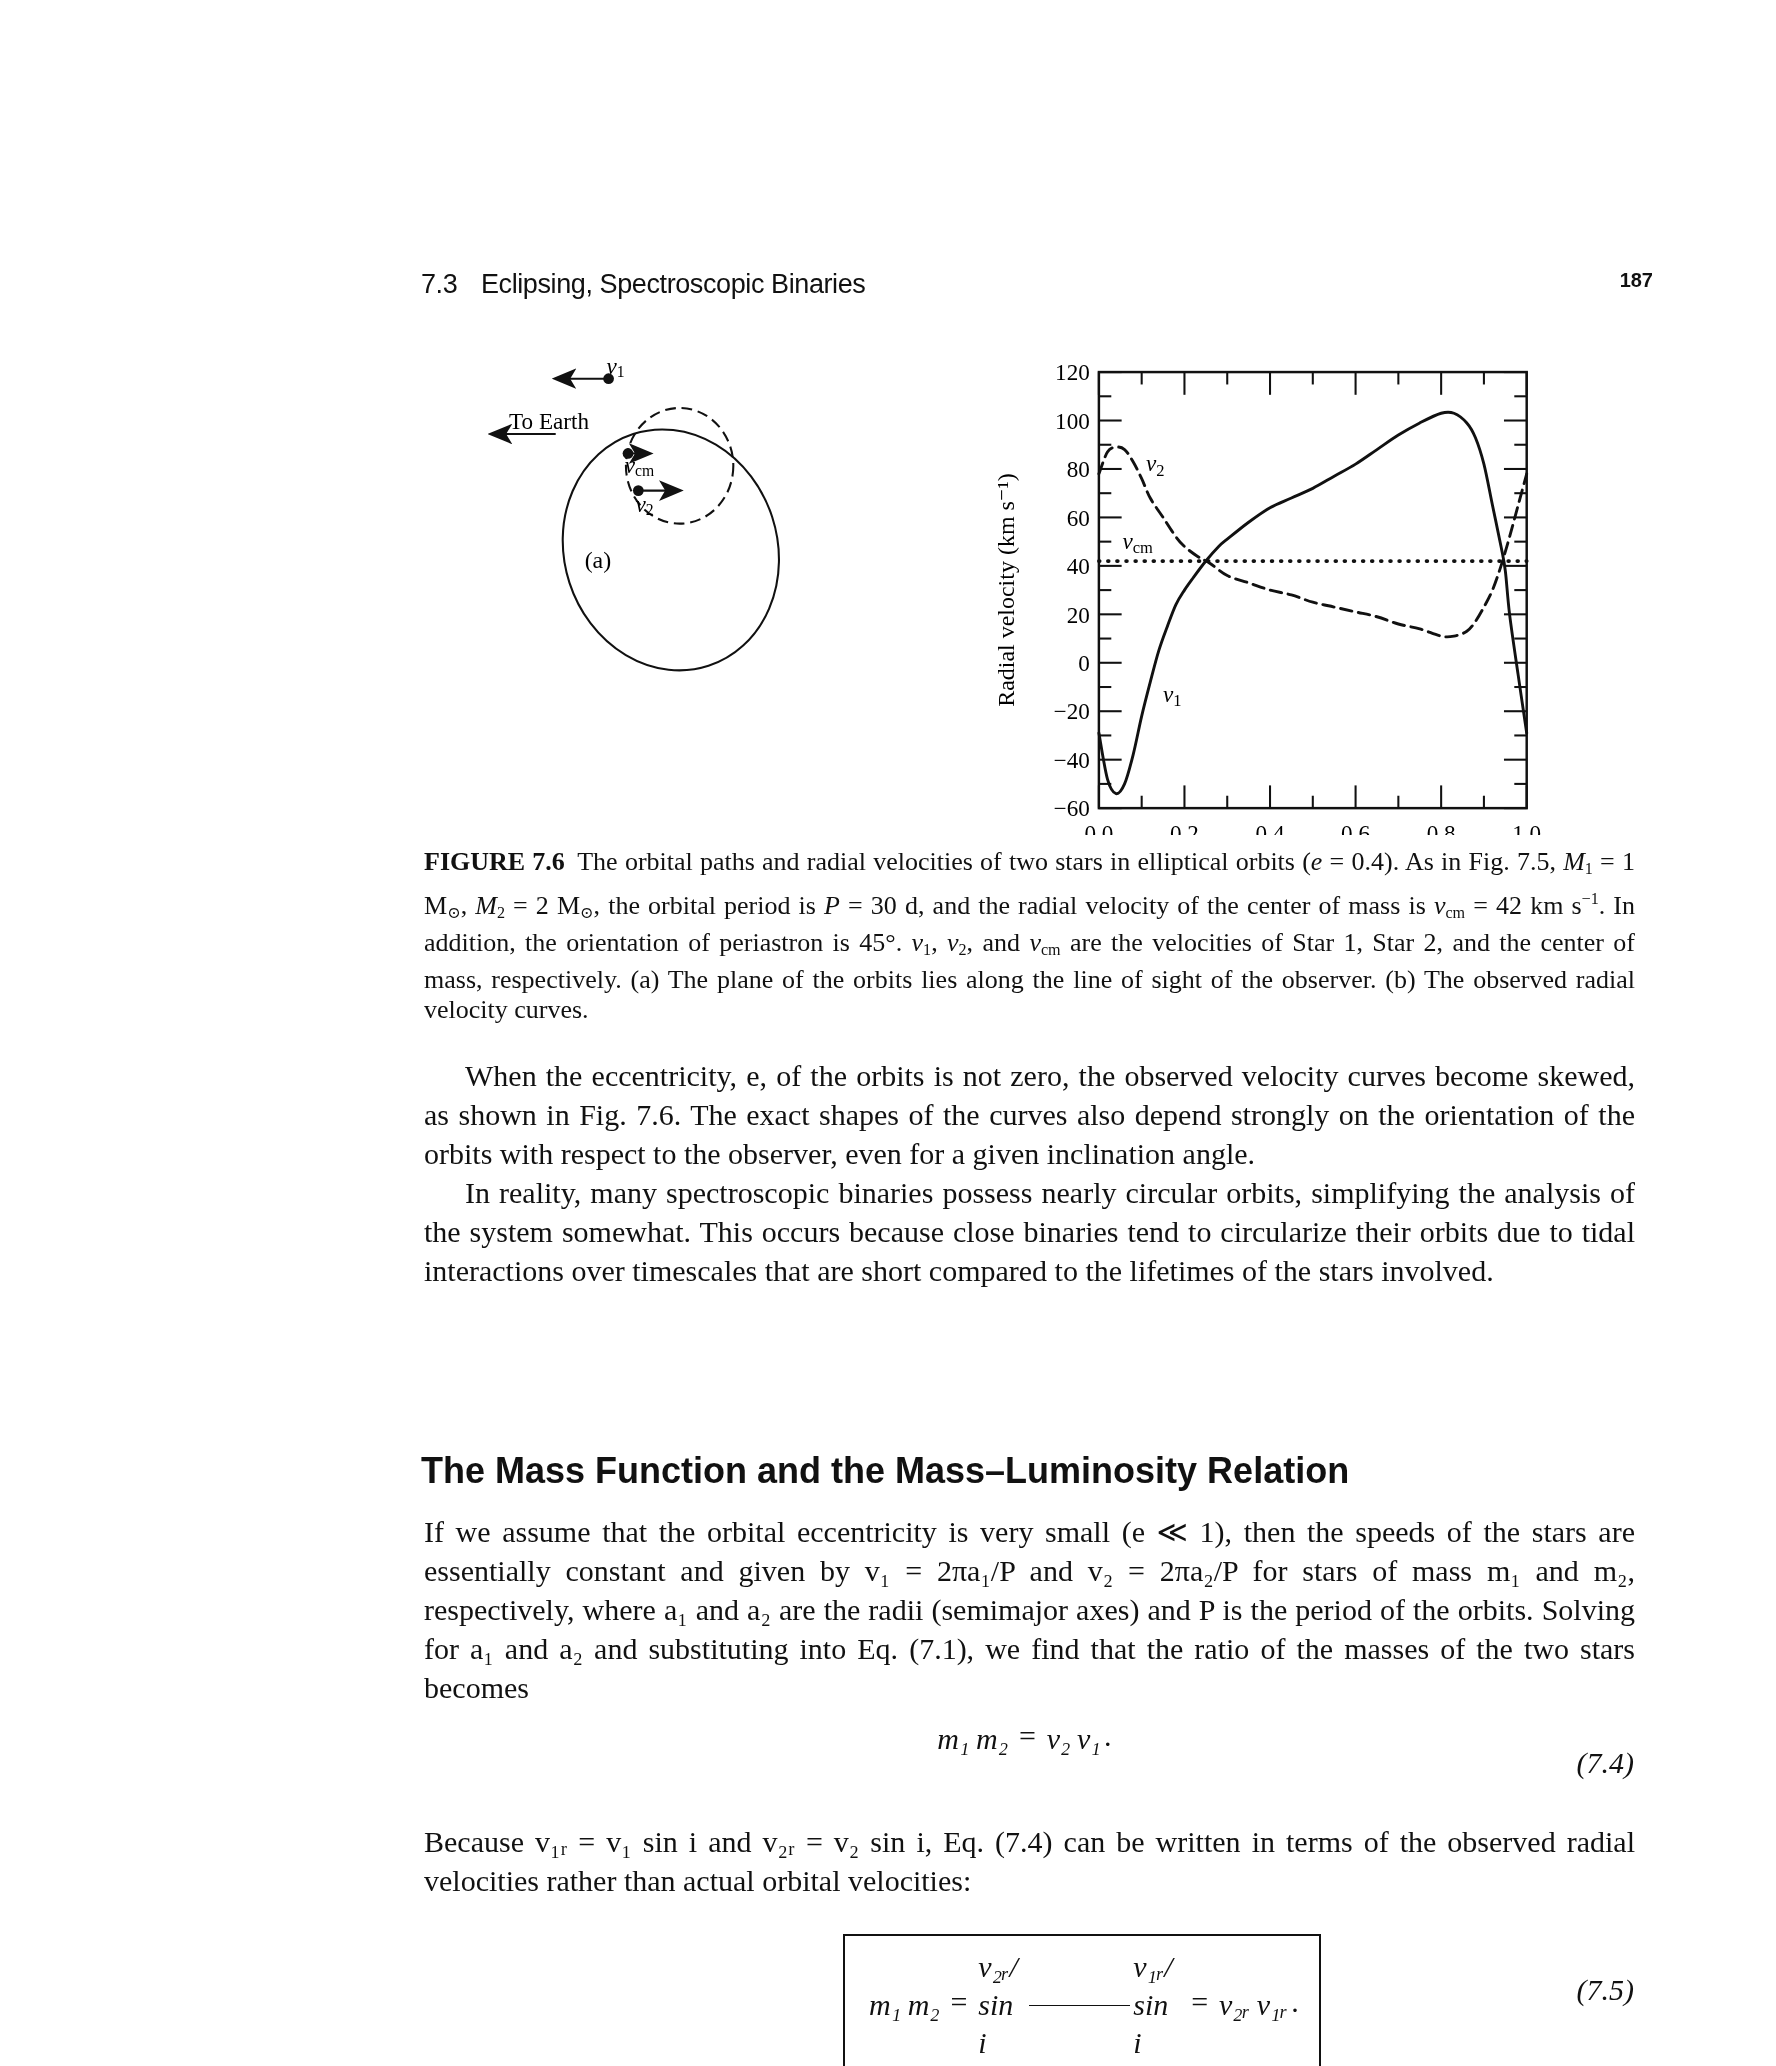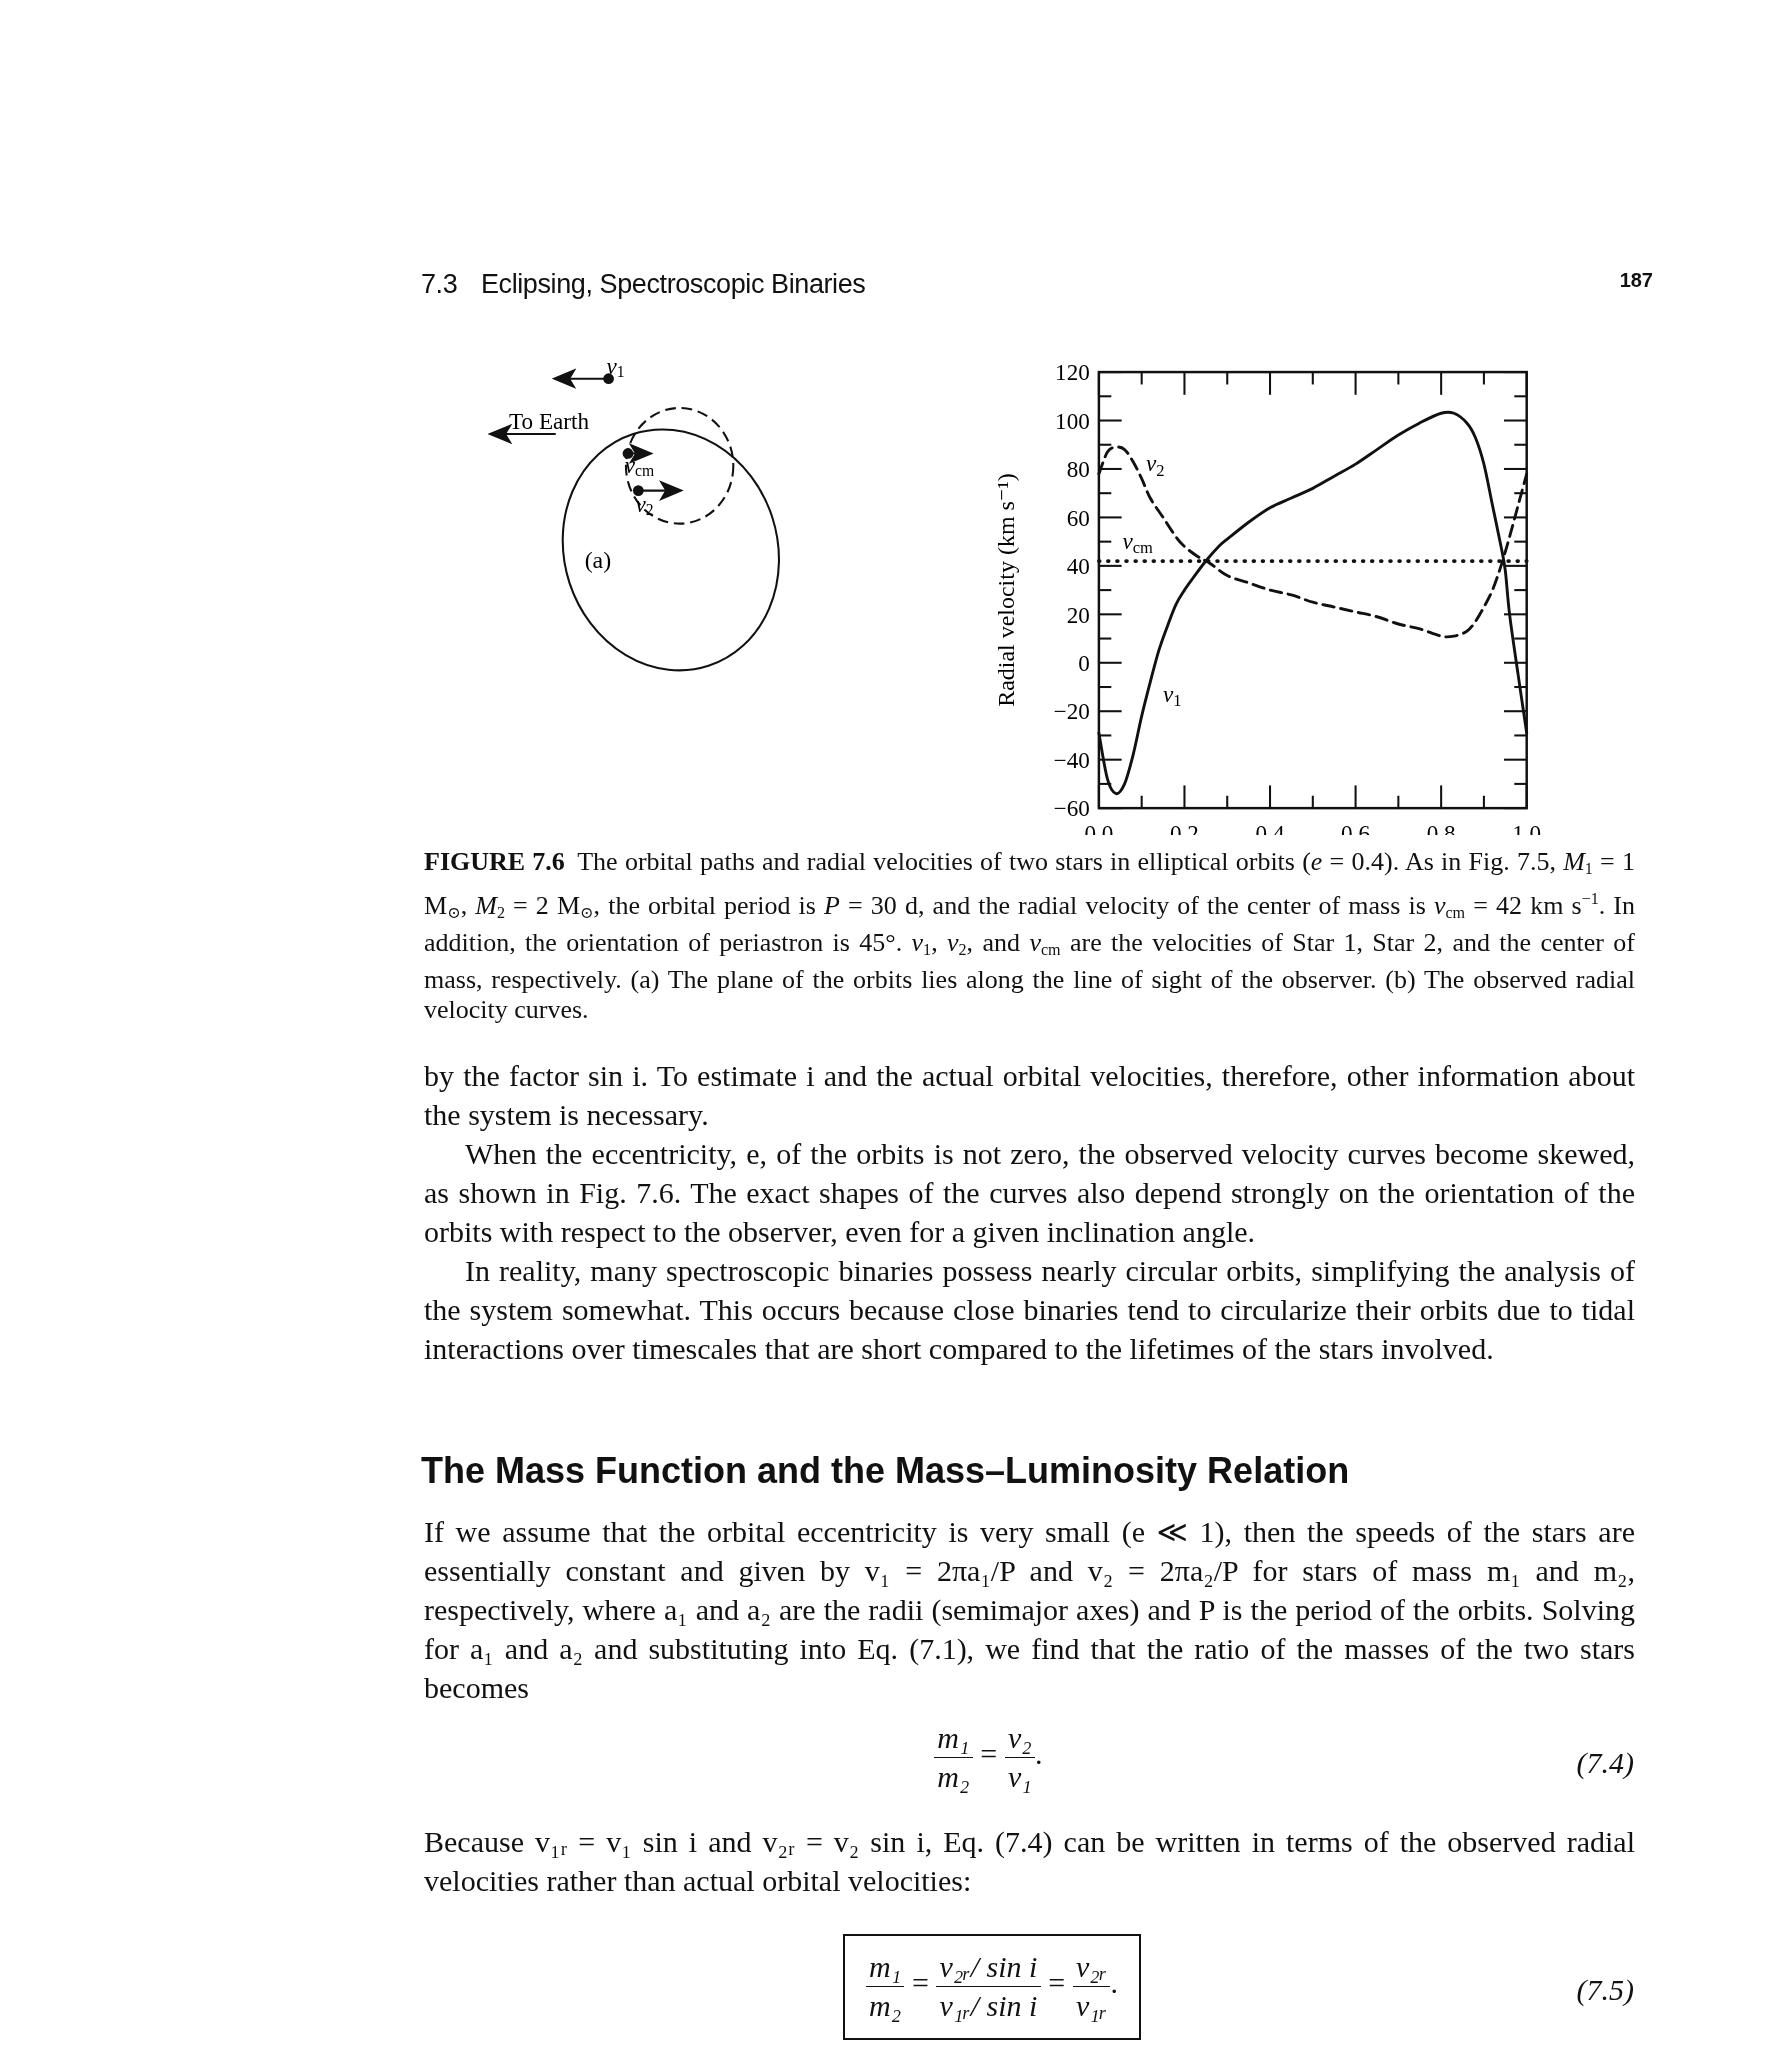--- a/index.html
+++ b/index.html
@@ -10,21 +10,21 @@
   .hdr-left .num { margin-right: 16.5px; }
   .hdr-right { position: absolute; right: 124px; top: 269px; font-size: 20px; font-weight: bold; }
   svg text { font-family: "Liberation Serif", "DejaVu Serif", serif; }
   .caption { position: absolute; left: 424px; top: 847px; width: 1211px; font-size: 26px; line-height: 30px; text-align: justify; }
   .caption b { font-weight: bold; margin-right: 12.4px; }
   .body-text { position: absolute; left: 424px; width: 1211px; font-size: 30px; line-height: 39px; text-align: justify; }
   .body-text p { margin: 0; }
   .body-text p.indent { text-indent: 41px; }
   .section-head { position: absolute; left: 421px; top: 1450px; font-size: 36px; font-weight: bold; }
   .eq { position: absolute; font-size: 30px; }
-  .frac { display: inline-flex; flex-direction: column; align-items: center; vertical-align: middle; }
+  .frac { display: inline-flex; flex-direction: row; align-items: center; vertical-align: middle; }
   .frac .n, .frac .d { padding: 0 3.3px; line-height: 38px; }
   .frac .bar { width: 100%; border-top: 1.7px solid #111; }
   .eqnum { position: absolute; right: 143px; font-size: 30px; font-style: italic; }
   i { font-style: italic; }
   sub { font-size: 0.62em; vertical-align: -0.25em; }
   sup { font-size: 0.62em; }
   .boxed { border: 2.1px solid #111; padding: 12.4px 20.7px; display: inline-block; }
 </style>
 </head>
 <body>
@@ -150,21 +150,20 @@
       <text x="336.925" y="507.8611111111111" font-size="56" font-style="italic">v<tspan font-size="40" dy="10" font-style="normal">cm</tspan></text>
       <text x="435.25" y="877.1111111111111" font-size="56" font-style="italic">v<tspan font-size="40" dy="10" font-style="normal">1</tspan></text>
     </g>
 </svg>
 
 <div class="caption">
   <b>FIGURE 7.6</b><span>The orbital paths and radial velocities of two stars in elliptical orbits (</span><i>e</i><span> = 0.4). As in Fig. 7.5, </span><i>M</i><sub>1</sub><span> = 1 M</span><sub>⊙</sub><span>, </span><i>M</i><sub>2</sub><span> = 2 M</span><sub>⊙</sub><span>, the orbital period is </span><i>P</i><span> = 30 d, and the radial velocity of the center of mass is </span><i>v</i><sub>cm</sub><span> = 42 km s</span><sup>−1</sup><span>. In addition, the orientation of periastron is 45°. </span><i>v</i><sub>1</sub>, <i>v</i><sub>2</sub><span>, and </span><i>v</i><sub>cm</sub> <span> are the velocities of Star 1, Star 2, and the center of mass, respectively. (a) The plane of the orbits lies along the line of sight of the observer. (b) The observed radial velocity curves.</span>
 </div>
 
 <div class="body-text" style="top:1056px;">
-  <p>by the factor sin i. To estimate i and the actual orbital velocities, therefore, other information about the system is necessary.</p>
   <p class="indent">When the eccentricity, e, of the orbits is not zero, the observed velocity curves become skewed, as shown in Fig. 7.6. The exact shapes of the curves also depend strongly on the orientation of the orbits with respect to the observer, even for a given inclination angle.</p>
   <p class="indent">In reality, many spectroscopic binaries possess nearly circular orbits, simplifying the analysis of the system somewhat. This occurs because close binaries tend to circularize their orbits due to tidal interactions over timescales that are short compared to the lifetimes of the stars involved.</p>
 </div>
 
 <div class="section-head sans">The Mass Function and the Mass–Luminosity Relation</div>
 
 <div class="body-text" style="top:1512px;">
   <p>If we assume that the orbital eccentricity is very small (e ≪ 1), then the speeds of the stars are essentially constant and given by v₁ = 2πa₁/P and v₂ = 2πa₂/P for stars of mass m₁ and m₂, respectively, where a₁ and a₂ are the radii (semimajor axes) and P is the period of the orbits. Solving for a₁ and a₂ and substituting into Eq. (7.1), we find that the ratio of the masses of the two stars becomes</p>
 </div>
 

